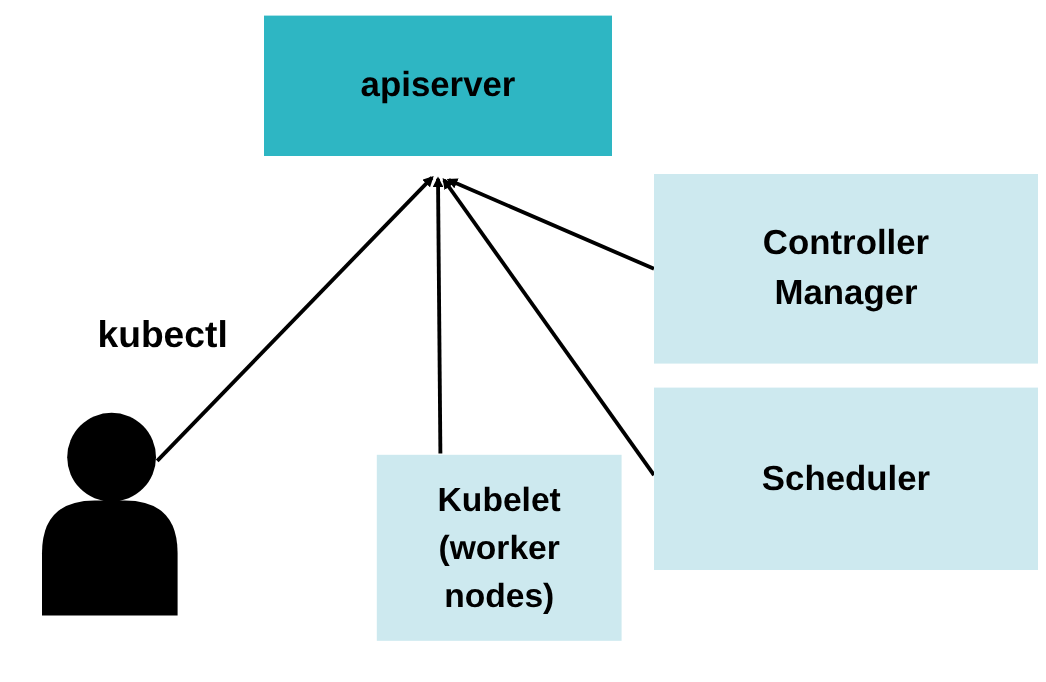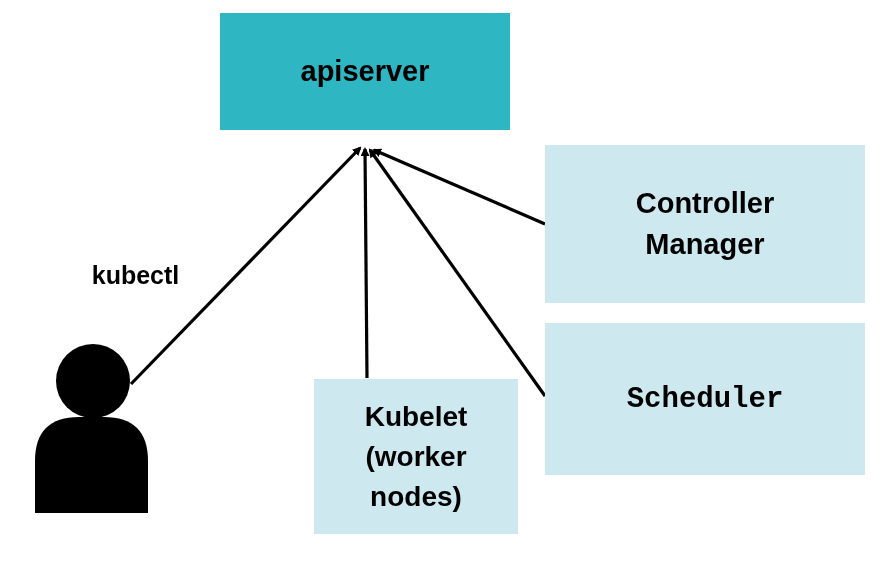--- a/index.html
+++ b/index.html
@@ -47,37 +47,36 @@
     width: 320px; height: 158px;
     background: var(--light-blue, #CDE9EF);
     font-size: 29px;
     line-height: 41px;
   }
   .node-scheduler {
     left: 545px; top: 323px;
     width: 320px; height: 152px;
     background: var(--light-blue, #CDE9EF);
     font-size: 29px;
-    font-family: Liberation Mono, monospace;
   }
   .node-kubelet {
     left: 266px; top: 379px;
     width: 204px; height: 155px;
     background: var(--light-blue, #CDE9EF);
     font-size: 28px;
     line-height: 40px;
     margin-left: 48px;
   }
   .kubectl-label {
     position: absolute;
     left: 48px; top: 261px;
     width: 175px;
     text-align: center;
     font-weight: 700;
-    font-size: 25px;
+    font-size: 31px;
     color: var(--text, #000000);
   }
 </style>
 </head>
 <body>
 
 <div class="canvas">
 
   <svg class="edges-layer" viewBox="0 0 872 568" width="872" height="568">
     <defs>

